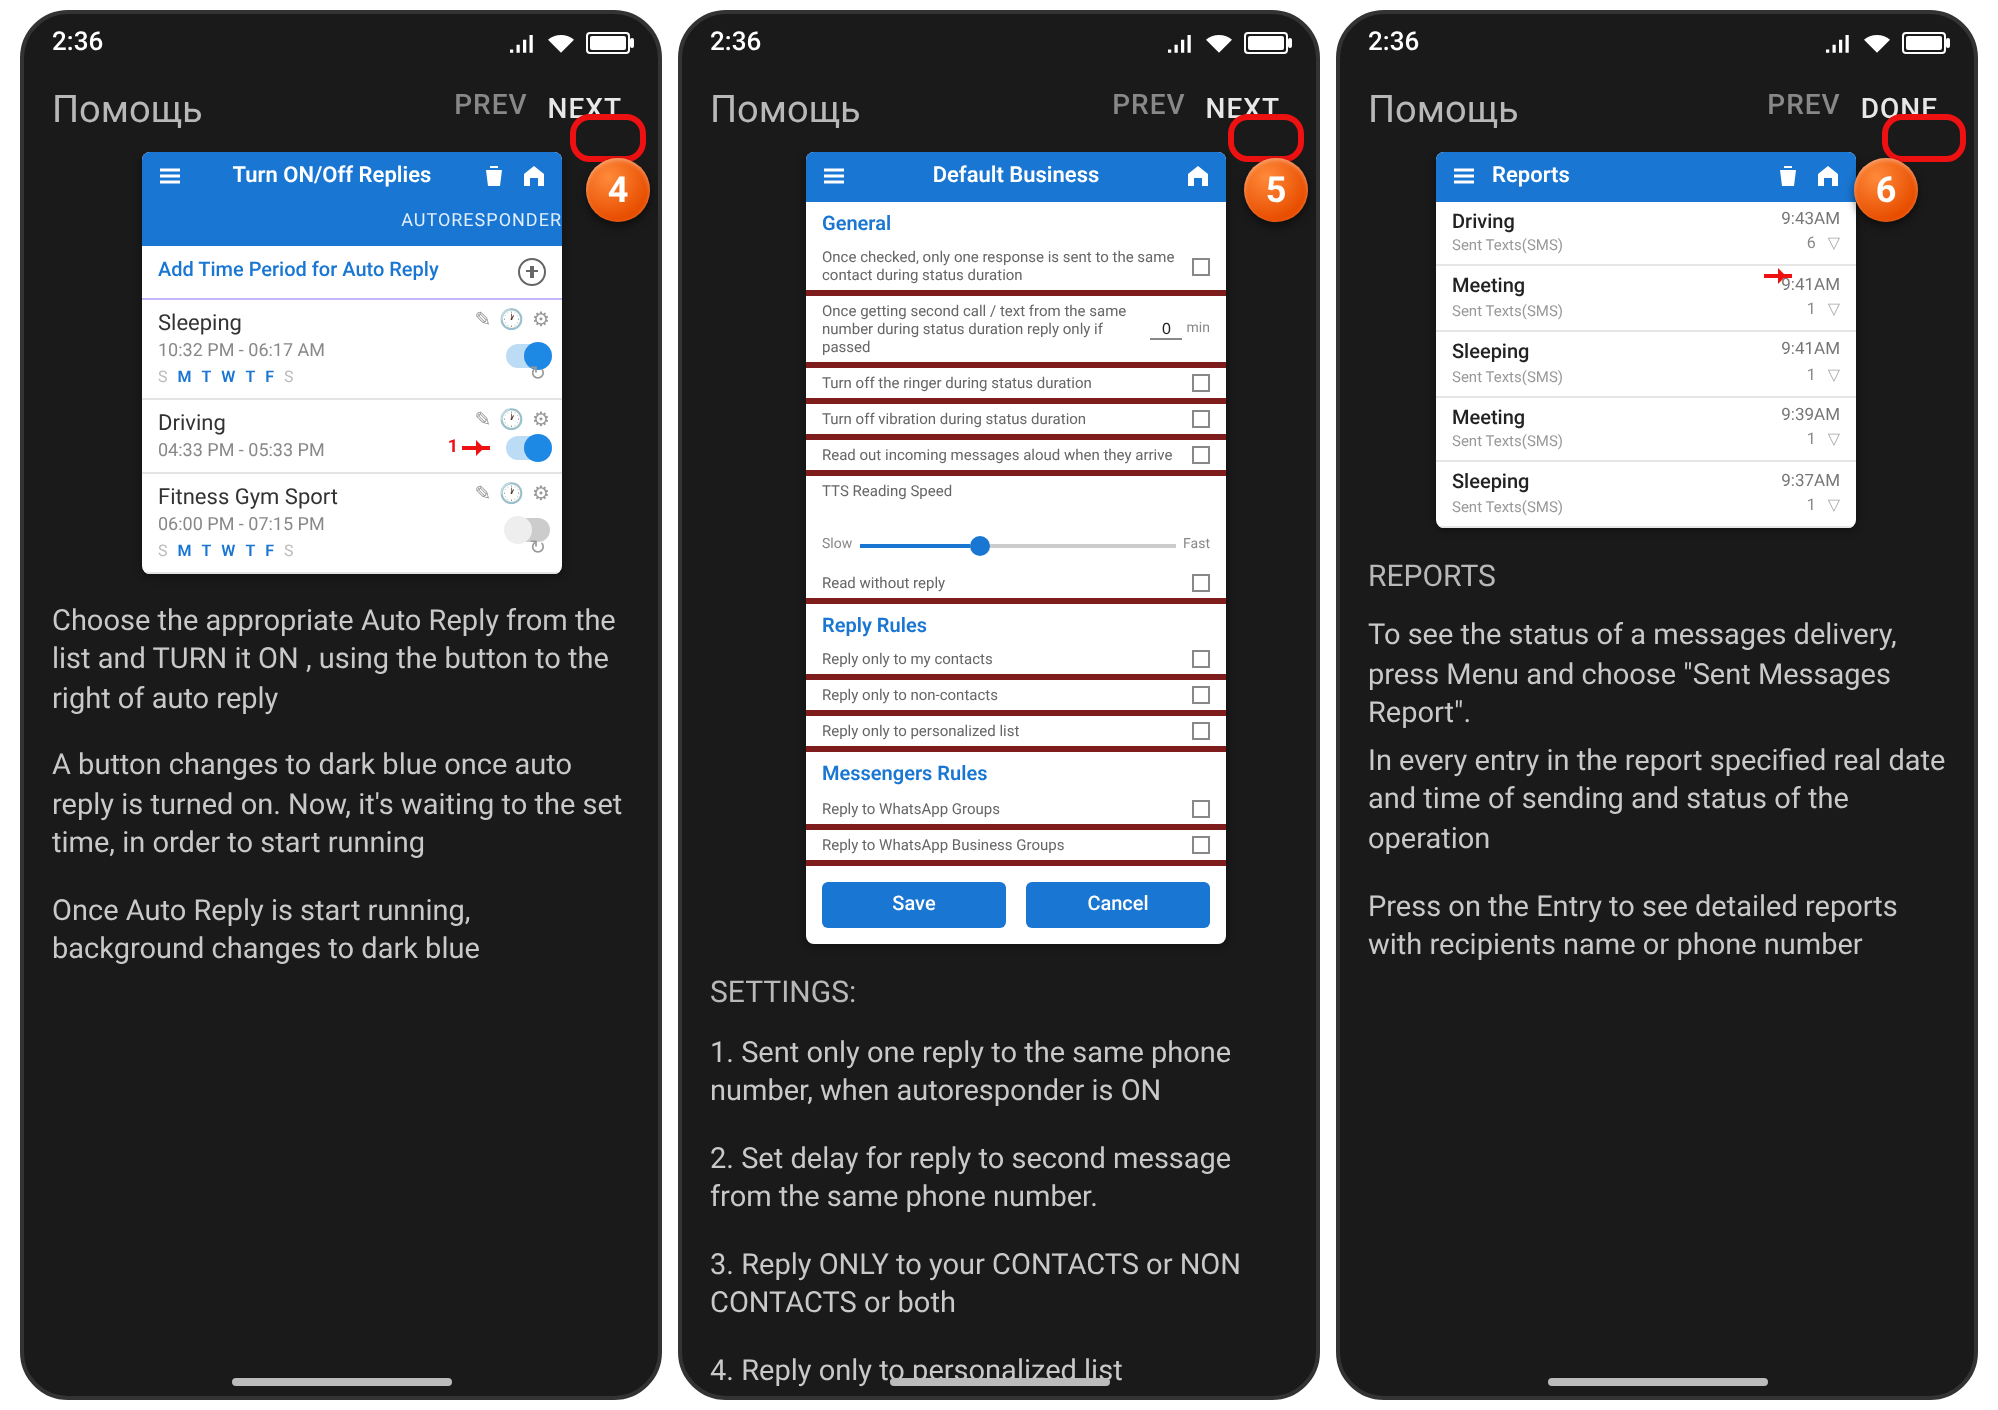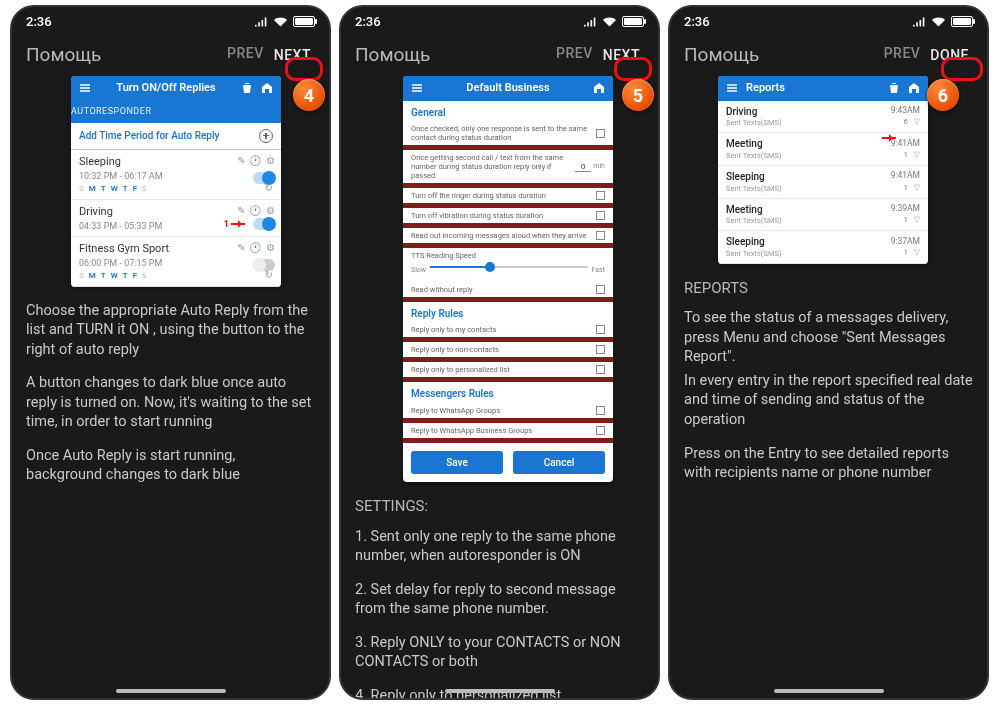--- a/index.html
+++ b/index.html
@@ -105,21 +105,21 @@
     align-items: center;
     gap: 8px;
     font-size: 11px;
     font-weight: 600;
   }
   .ehead .sp { flex: 1; text-align: center; }
   .hicon { width: 12px; height: 12px; display: inline-block; }
   .etabs {
     background: #1976d2;
     color: #e1efff;
-    text-align: left;
+    text-align: right;
     font-size: 9px;
     padding: 4px 0 6px;
     letter-spacing: 0.5px;
   }
   .addrow {
     padding: 6px 8px;
     border-bottom: 1px solid #c4b5fd;
     display: flex; justify-content: space-between; align-items: center;
     color: #1976d2; font-size: 10px; font-weight: 500;
   }
@@ -155,25 +155,25 @@
   .red-arrow .arr {
     width: 14px; height: 2px; background: #e11; position: relative;
   }
   .red-arrow .arr::after {
     content: ""; position: absolute; right: -1px; top: -3px;
     border: 4px solid transparent; border-left-color: #e11;
   }
 
   
   .sect { color: #1976d2; font-size: 10px; font-weight: 600; padding: 5px 8px 2px; }
-  .opt { padding: 3px 8px; display: flex; justify-content: space-between; align-items: center; border-bottom: 5px solid #7f1d1d; }
+  .opt { padding: 3px 8px; display: flex; justify-content: space-between; align-items: center; border-bottom: 3px solid #7f1d1d; }
   .opt .txt { font-size: 7.5px; color: #666; line-height: 1.2; flex: 1; padding-right: 6px; }
   .chk { width: 9px; height: 9px; border: 1px solid #888; }
   .mininput { width: 16px; height: 11px; border: none; border-bottom: 1px solid #888; font-size: 8px; text-align: center; background: none; color: #222; }
-  .slider-row { padding: 3px 8px 6px; display: flex; gap: 4px; }
+  .slider-row { padding: 3px 8px 6px; display: flex; align-items: center; gap: 4px; margin-top: 12px; }
   .slider-row .lab { font-size: 7px; color: #888; }
   .slidebar { flex: 1; height: 2px; background: #ccc; position: relative; }
   .slidebar .fill { position: absolute; left: 0; top: 0; bottom: 0; width: 35%; background: #1976d2; }
   .slidebar .thumb { position: absolute; left: 35%; top: -4px; width: 10px; height: 10px; background: #1976d2; border-radius: 50%; }
   .btnrow { display: flex; gap: 10px; padding: 8px; justify-content: center; }
   .ebtn { flex: 1; background: #1976d2; color: #fff; text-align: center; padding: 5px; border-radius: 3px; font-size: 10px; font-weight: 500; }
 
   
   .rrow { border-bottom: 1px solid #e6e6e6; padding: 4px 8px; display: flex; justify-content: space-between; align-items: center; }
   .rrow .l .t { font-size: 10px; color: #222; font-weight: 500; }

